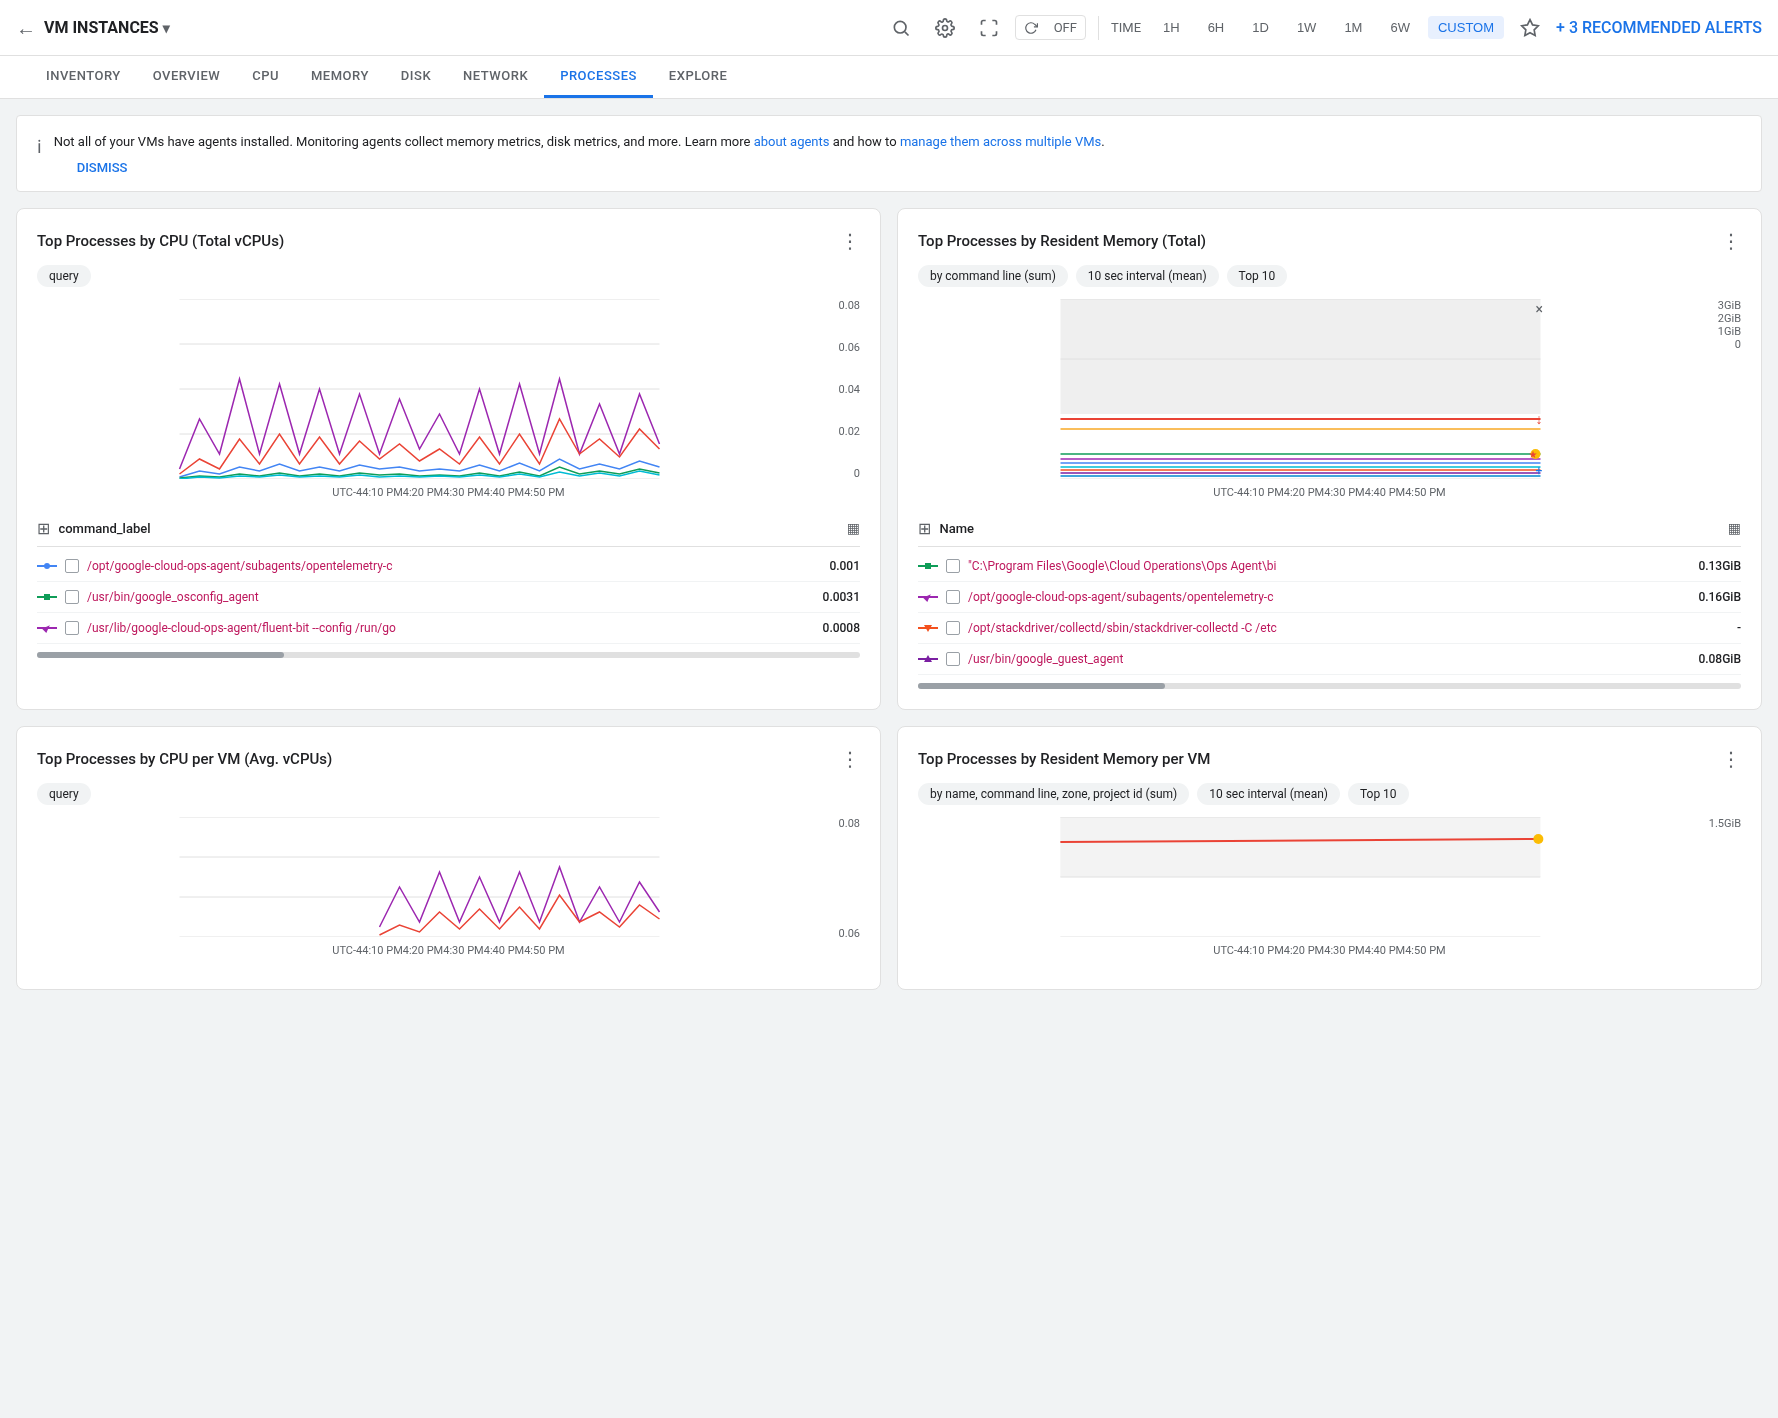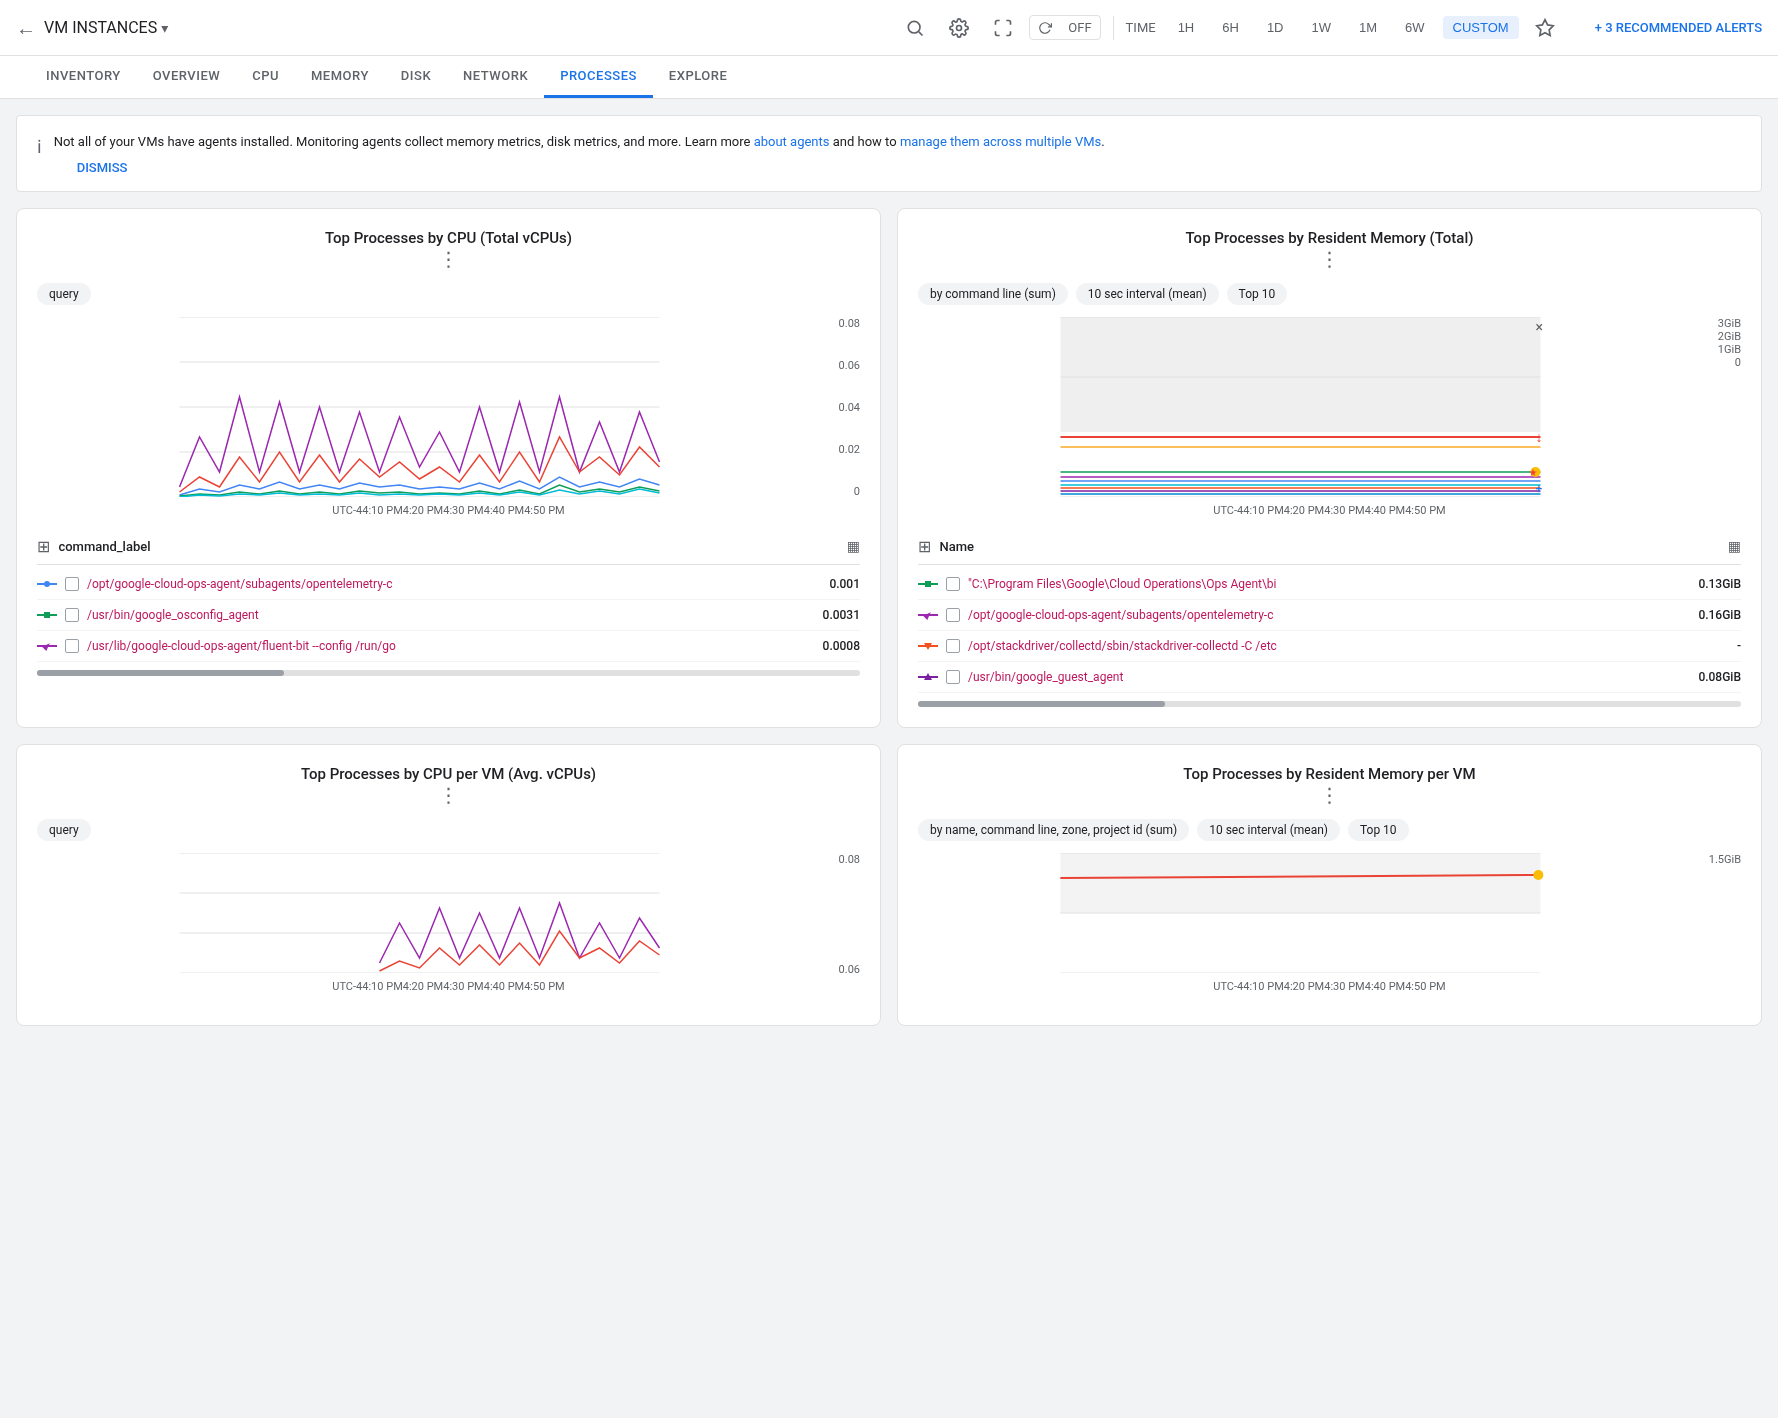--- a/index.html
+++ b/index.html
@@ -9,28 +9,28 @@
     .header {
       background: #fff;
       border-bottom: 1px solid #e0e0e0;
       display: flex;
       align-items: center;
       padding: 0 16px;
       height: 56px;
       gap: 8px;
     }
     .header-back { cursor: pointer; color: #5f6368; font-size: 20px; display: flex; align-items: center; }
-    .header-title { font-size: 16px; font-weight: 400; color: #202124; display: flex; align-items: center; gap: 4px; margin-right: auto; }
+    .header-title { font-size: 16px; font-weight: 700; color: #202124; display: flex; align-items: center; gap: 4px; margin-right: auto; }
     .header-title .dropdown-arrow { color: #5f6368; font-size: 14px; }
     .header-icon { color: #5f6368; font-size: 20px; cursor: pointer; padding: 8px; display: flex; align-items: center; justify-content: center; }
     .header-divider { width: 1px; height: 24px; background: #e0e0e0; margin: 0 4px; }
     .time-label { font-size: 13px; color: #5f6368; margin-right: 4px; }
     .time-btn { padding: 4px 10px; font-size: 13px; cursor: pointer; border-radius: 4px; border: none; background: transparent; color: #5f6368; }
     .time-btn.active { background: #e8f0fe; color: #1a73e8; font-weight: 500; }
-    .alerts-btn { color: #1a73e8; font-size: 13px; font-weight: 500; cursor: pointer; white-space: nowrap; margin-left: 24px; }
+    .alerts-btn { color: #1a73e8; font-size: 16px; font-weight: 500; cursor: pointer; white-space: nowrap; margin-left: 0; }
 
     
     .nav-tabs {
       background: #fff;
       border-bottom: 1px solid #e0e0e0;
       display: flex;
       padding: 0 30px;
     }
     .nav-tab {
       padding: 12px 16px;
@@ -70,21 +70,20 @@
       border-radius: 8px;
       border: 1px solid #e0e0e0;
       padding: 20px;
       position: relative;
     }
     .chart-card-header {
       display: flex;
       align-items: center;
       justify-content: space-between;
       margin-bottom: 12px;
-      flex-direction: column;
     }
     .chart-title { font-size: 15px; font-weight: 500; color: #202124; }
     .more-btn { color: #5f6368; cursor: pointer; font-size: 20px; }
 
     .filter-tags { display: flex; gap: 8px; flex-wrap: wrap; margin-bottom: 12px; }
     .filter-tag {
       background: #f1f3f4;
       border-radius: 16px;
       padding: 4px 12px;
       font-size: 12px;

